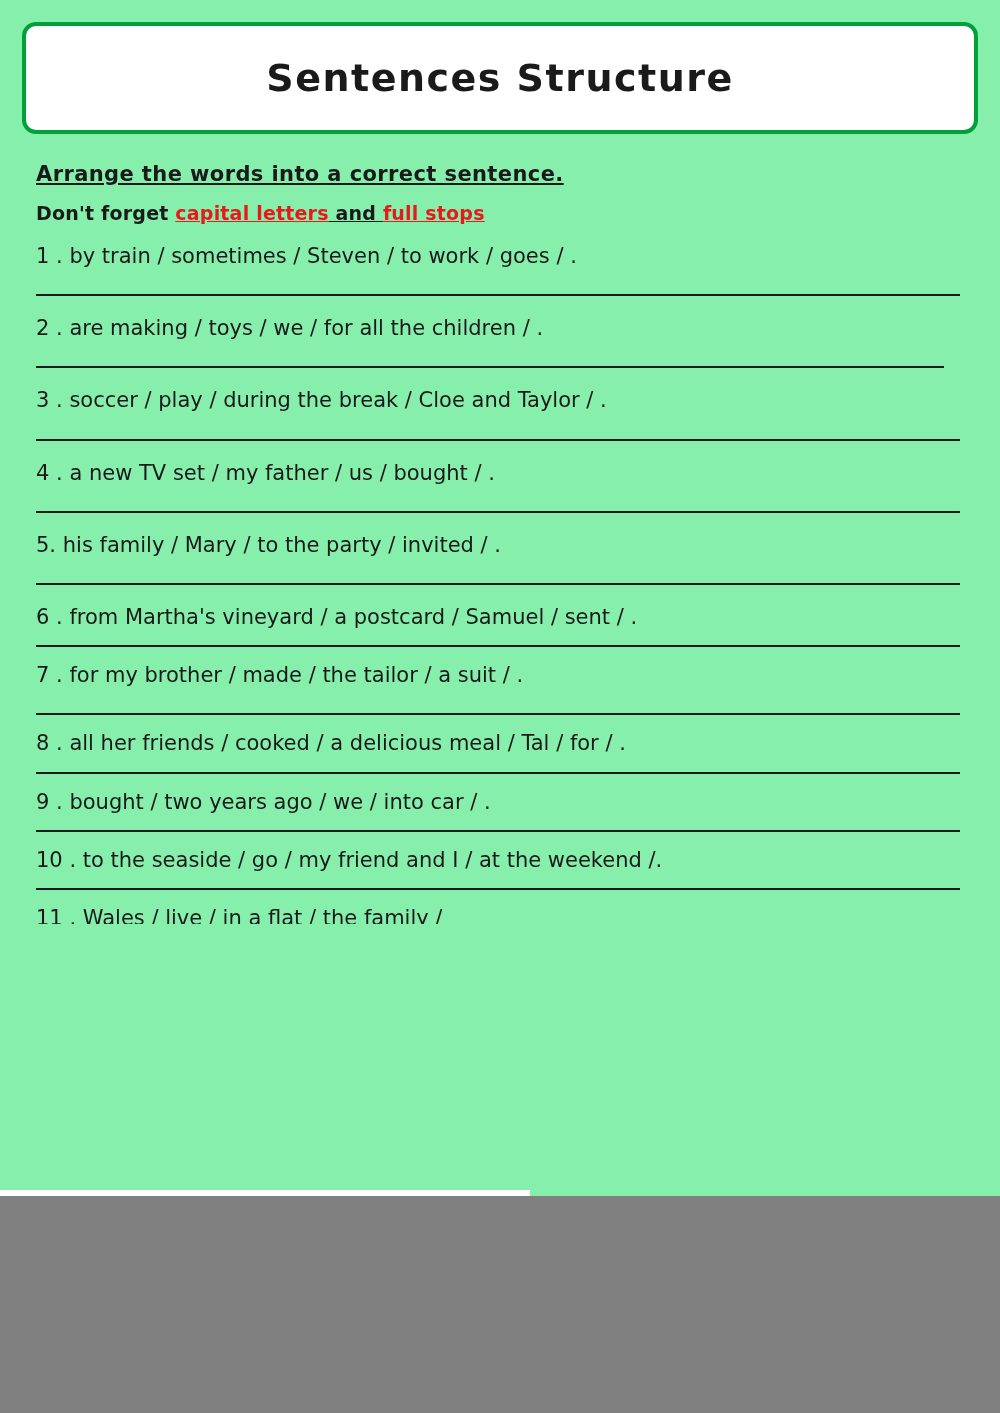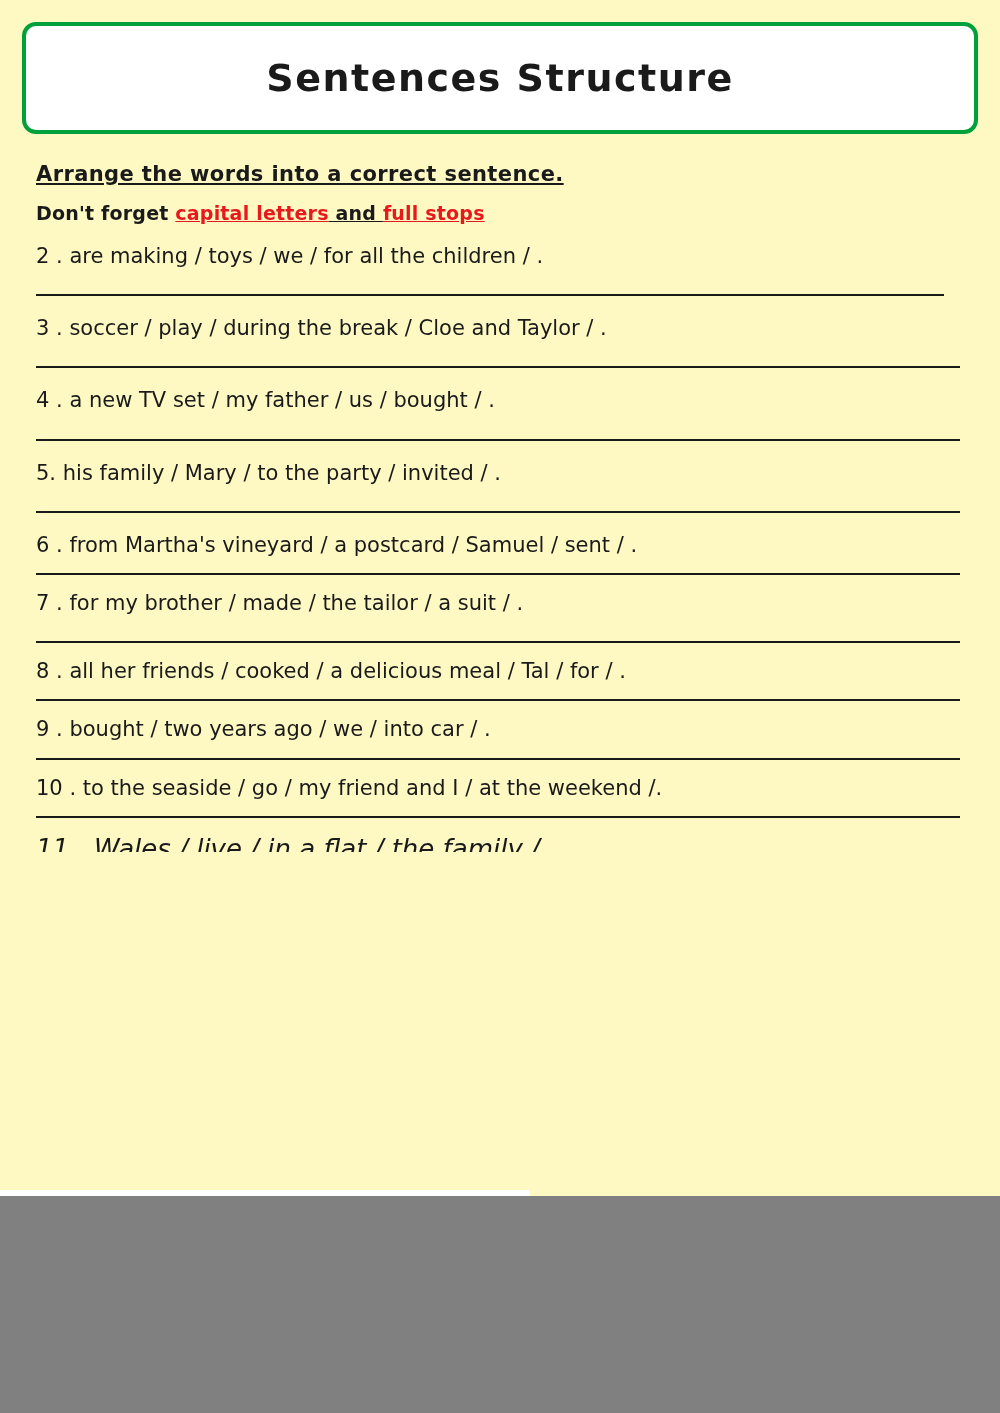--- a/index.html
+++ b/index.html
@@ -13,21 +13,21 @@
     font-family: "DejaVu Sans", sans-serif;
     overflow: hidden;
     position: relative;
   }
   .sheet {
     position: absolute;
     left: 0;
     top: 0;
     width: 1000px;
     height: 1196px;
-    background: #fef9c3;
+    background: #86efac;
     box-sizing: border-box;
   }
   .title-box {
     margin: 22px 22px 0 22px;
     border: 4px solid #00a13a;
     border-radius: 14px;
     height: 104px;
     display: flex;
     align-items: center;
     justify-content: center;
@@ -86,25 +86,24 @@
     margin-right: 34px;
   }
   .tight {
     margin-top: 14px;
   }
   .item.tight-top {
     margin-top: 16px;
   }
   .cut-row {
     margin-top: 16px;
-    font-size: 26px;
+    font-size: 21px;
     color: #1a1a1a;
     height: 18px;
     overflow: hidden;
-    font-style: italic;
   }
   .overlay {
     position: absolute;
     left: 0;
     top: 1196px;
     width: 1000px;
     height: 217px;
     background: #808080;
   }
   .overlay-clip {
@@ -126,20 +125,27 @@
   </div>
 
   <div class="content">
 
     <div class="instr-main">Arrange the words into a correct sentence.</div>
 
     <div class="instr-sub">
       <span class="u">Don't forget </span><span class="red">capital letters</span><span class="black-and"> and </span><span class="red">full stops</span>
     </div>
 
+    <div class="item">
+      <div class="item-text">
+        <span>1 .</span>
+        <span>by train / sometimes / Steven / to work / goes / .</span>
+      </div>
+      <div class="answer-line"></div>
+    </div>
 
     <div class="item">
       <div class="item-text">
         <span>2 .</span>
         <span>are making / toys / we / for all the children / .</span>
       </div>
       <div class="answer-line short"></div>
     </div>
 
     <div class="item">

